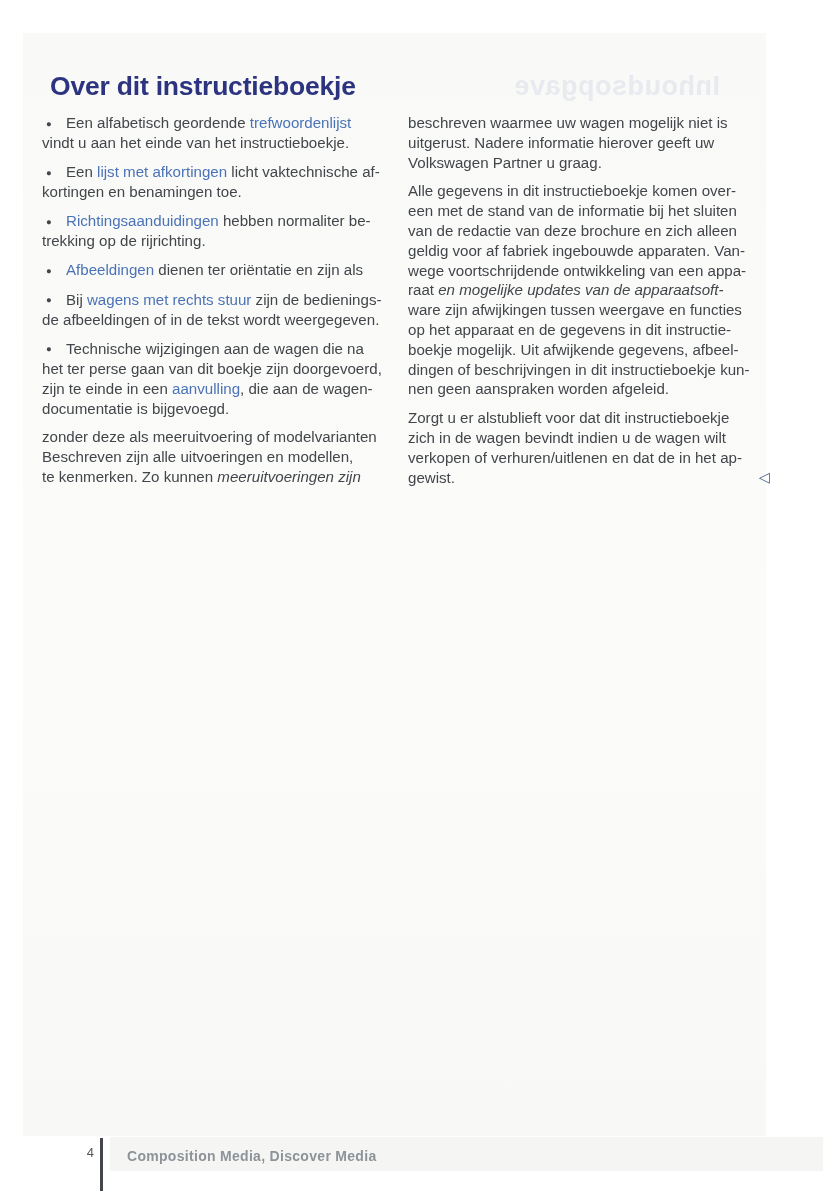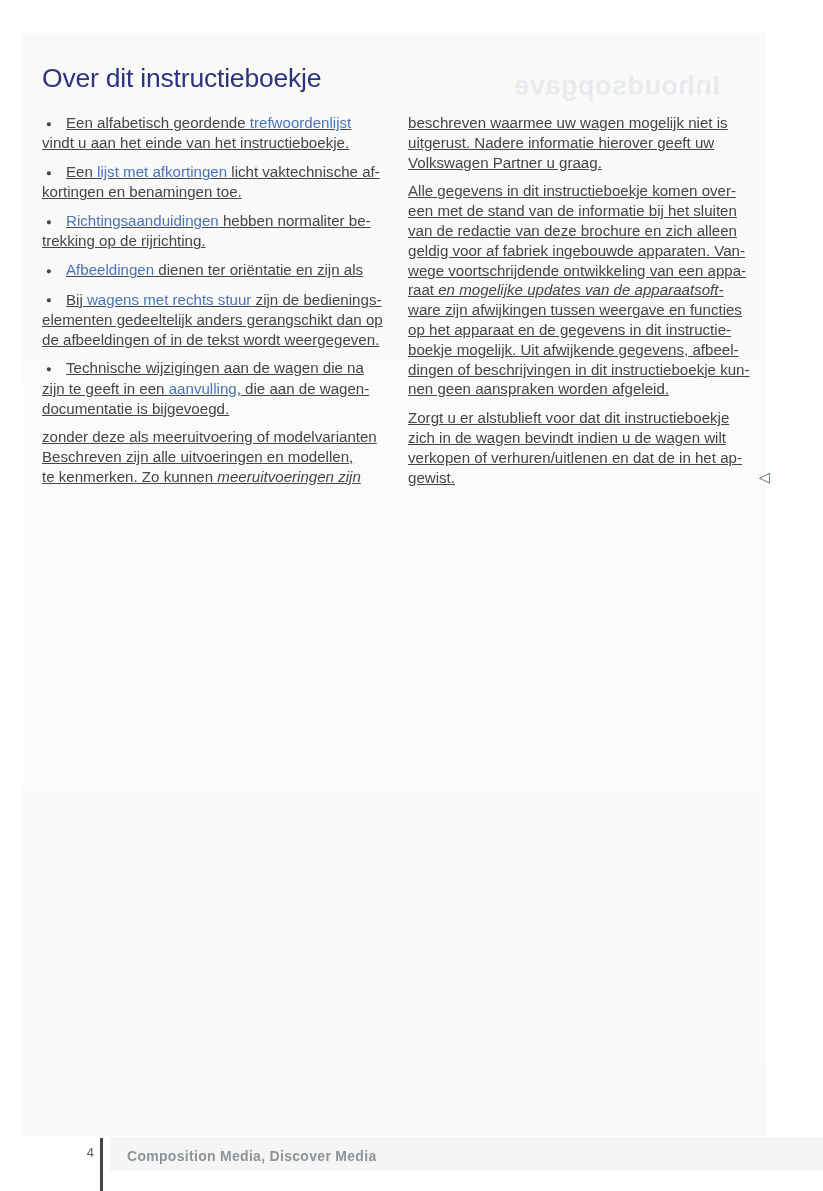--- a/index.html
+++ b/index.html
@@ -12,30 +12,30 @@
     position:absolute;left:23px;top:33px;width:743px;height:1103px;
     background:linear-gradient(180deg,#f9f9f8 0%,#fbfbfa 55%,#f8f8f7 100%);
   }
   .ghost-title{
     position:absolute;top:38px;right:46px;
     transform:scaleX(-1);
     font-weight:bold;font-size:27px;color:#e7eaef;letter-spacing:.5px;
     user-select:none;
   }
   .page-title{
-    position:absolute;left:19px;top:30px;margin:0;
-    font-size:26.5px;font-weight:normal;color:#2c3480;letter-spacing:-.2px;
+    position:absolute;left:19px;top:30px;margin:8px;
+    font-size:26.5px;font-weight:bold;color:#2c3480;letter-spacing:-.2px;
   }
   .col{
     position:absolute;top:80px;
     font-size:15.1px;line-height:19.8px;color:#42464a;
   }
   .col-left{left:19px;width:354px;}
   .col-right{left:385px;width:364px;}
-  .para{margin:0 0 9px 0;text-decoration:underline;}
+  .para{margin:0 0 9px 0;}
   .line{white-space:nowrap;}
   .bullet{
     display:inline-block;width:20px;margin-left:4px;
     font-size:9.5px;vertical-align:1.5px;color:#42464a;
   }
   .link{color:#4a73b6;}
   .italic{font-style:italic;}
   .end-marker{
     float:right;color:#47618e;font-size:14.5px;line-height:19.8px;
     margin-right:2px;
@@ -74,26 +74,26 @@
       </div>
       <div class="para">
         <div class="line"><span class="bullet">●</span><span class="link">Richtingsaanduidingen</span><span> hebben normaliter be-</span></div>
         <div class="line"><span>trekking op de rijrichting.</span></div>
       </div>
       <div class="para">
         <div class="line"><span class="bullet">●</span><span class="link">Afbeeldingen</span><span> dienen ter oriëntatie en zijn als</span></div>
       </div>
       <div class="para">
         <div class="line"><span class="bullet">●</span><span>Bij </span><span class="link">wagens met rechts stuur</span><span> zijn de bedienings-</span></div>
-        <div class="line"><span>elementen gedeeltelijk anders gerangschikt dan op</span></div>
         <div class="line"><span>de afbeeldingen of in de tekst wordt weergegeven.</span></div>
       </div>
       <div class="para">
         <div class="line"><span class="bullet">●</span><span>Technische wijzigingen aan de wagen die na</span></div>
-        <div class="line"><span>zijn te geeft in een </span><span class="link">aanvulling</span><span>, die aan de wagen-</span></div>
+        <div class="line"><span>het ter perse gaan van dit boekje zijn doorgevoerd,</span></div>
+        <div class="line"><span>zijn te einde in een </span><span class="link">aanvulling</span><span>, die aan de wagen-</span></div>
         <div class="line"><span>documentatie is bijgevoegd.</span></div>
       </div>
       <div class="para">
         <div class="line"><span>zonder deze als meeruitvoering of modelvarianten</span></div>
         <div class="line"><span>Beschreven zijn alle uitvoeringen en modellen,</span></div>
         <div class="line"><span>te kenmerken. Zo kunnen </span><span class="italic">meeruitvoeringen zijn</span></div>
       </div>
     </div>
   <div class="col col-right" id="col-right">
       <div class="para">

